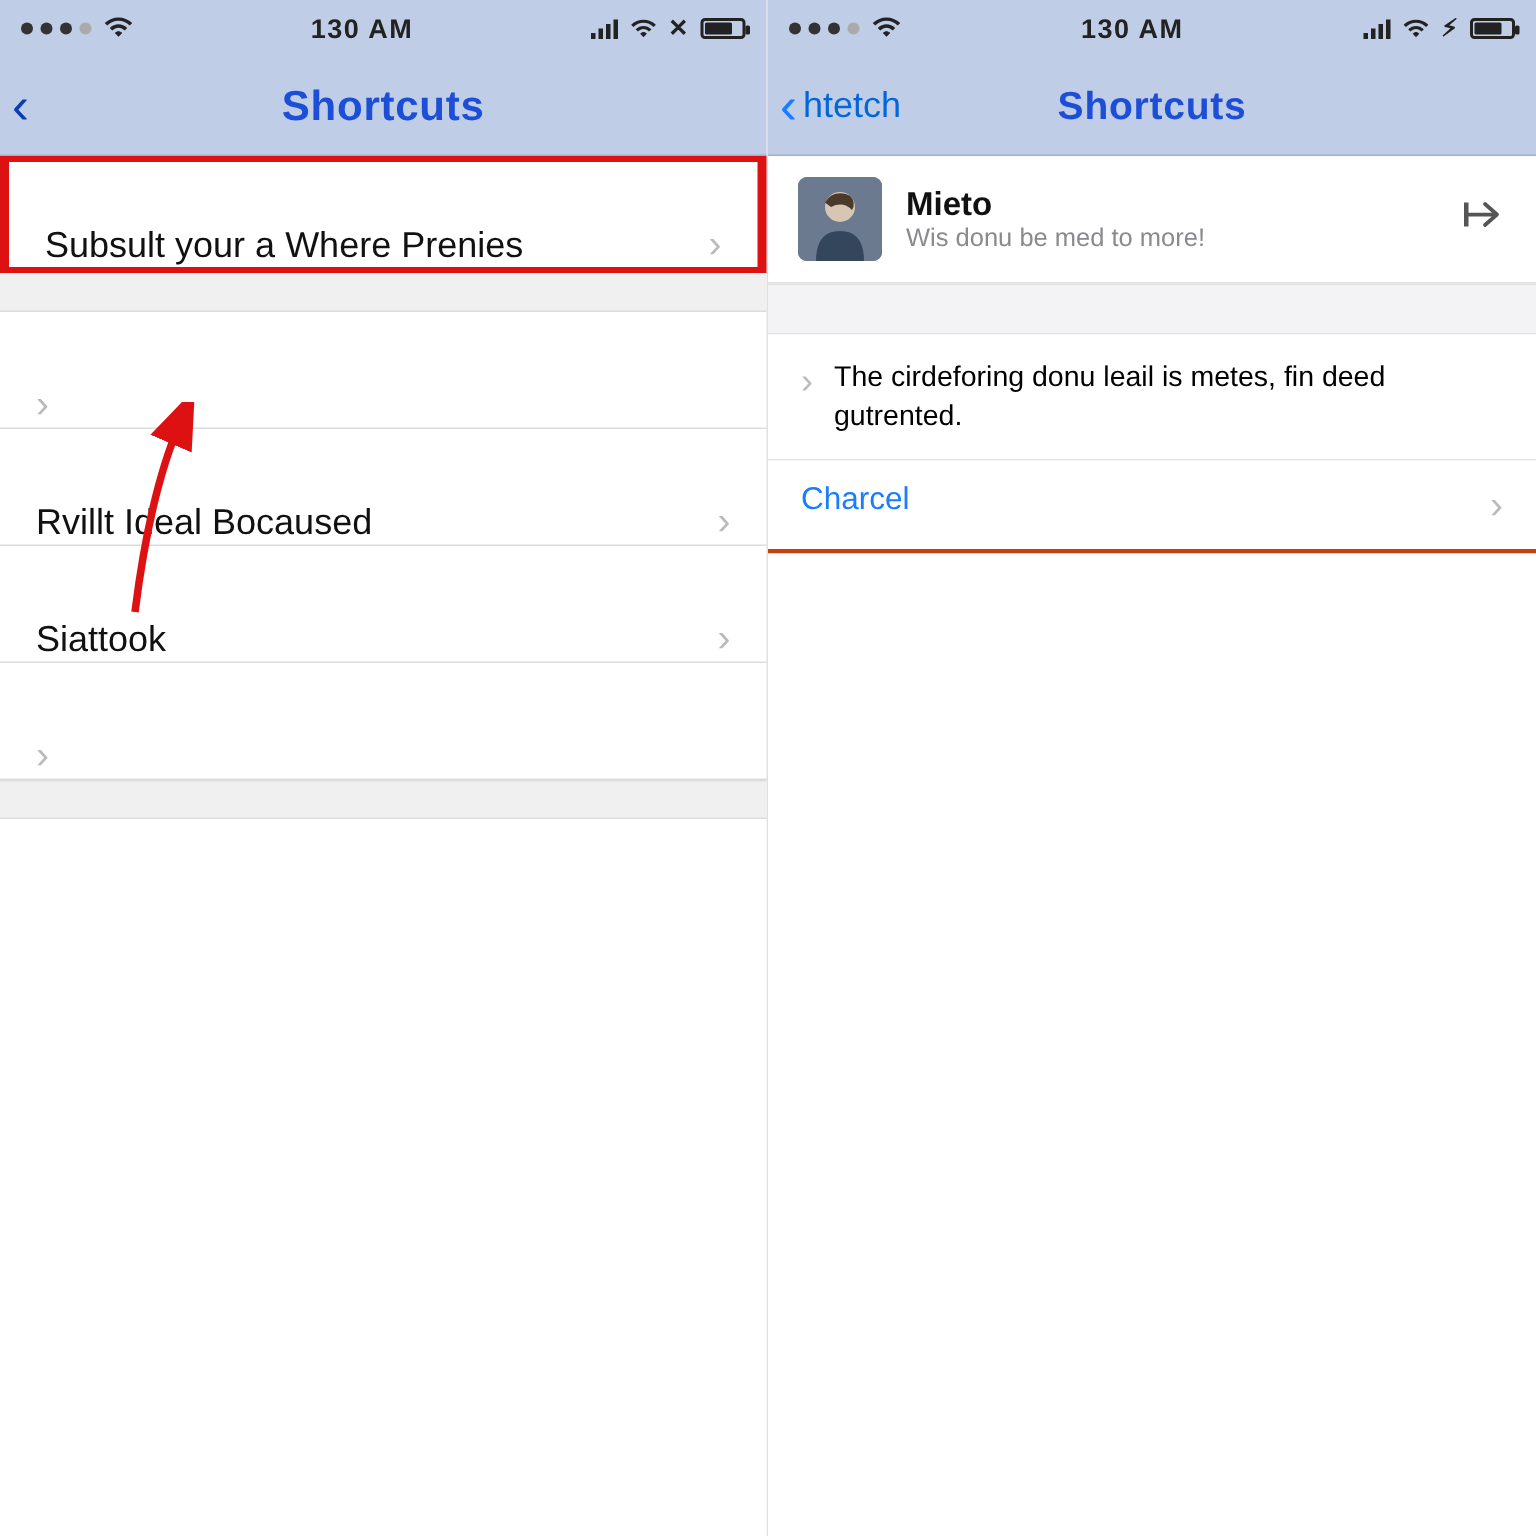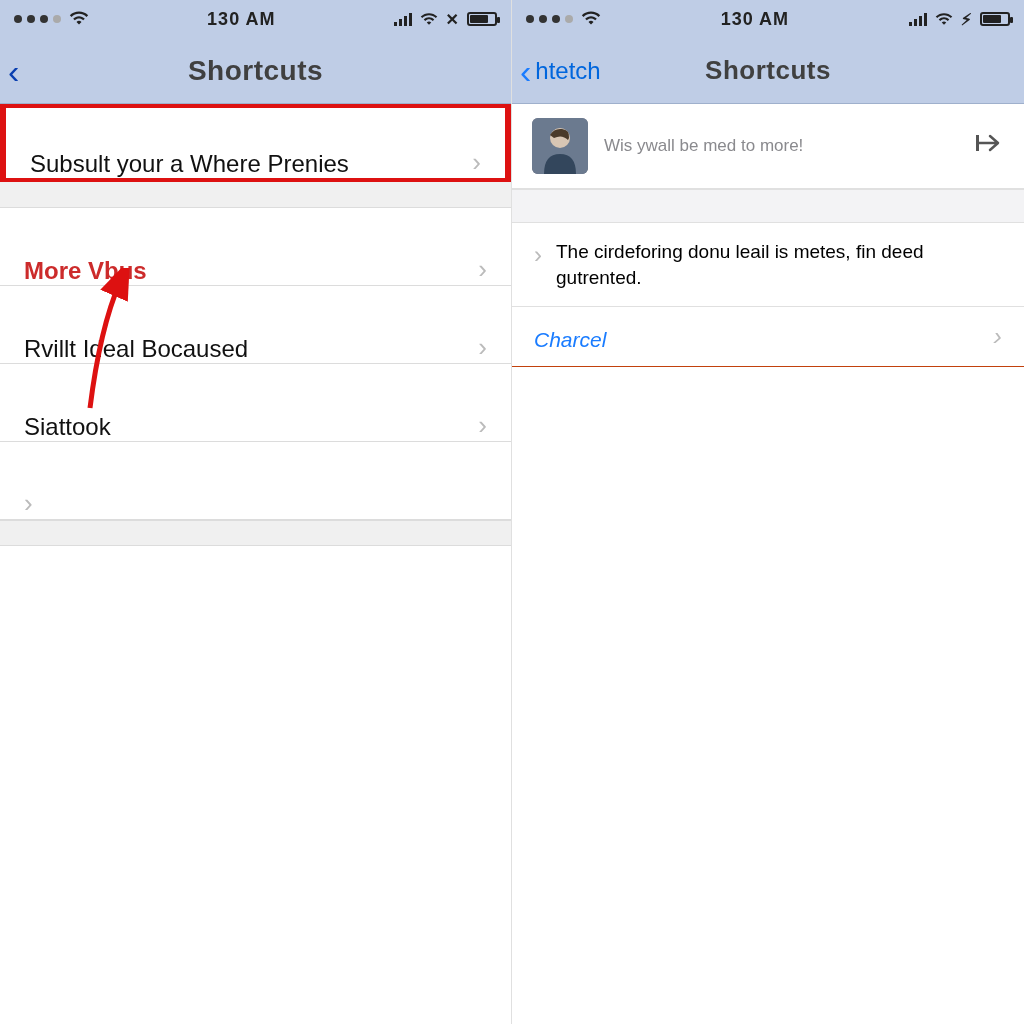--- a/index.html
+++ b/index.html
@@ -22,21 +22,21 @@
   .sig-bars span { width:3px; background:#222; display:block; }
   .sig-bars span:nth-child(1){height:4px;} .sig-bars span:nth-child(2){height:7px;} .sig-bars span:nth-child(3){height:10px;} .sig-bars span:nth-child(4){height:13px;}
   .wifi-glyph { font-size:18px; }
   .nosound { font-size:16px; }
 
   
   .navbar { height:66px; background:#bfcde6; display:flex; align-items:center; position:relative; border-bottom:1px solid #9fb0cc; }
   .nav-back { position:absolute; left:8px; top:0; bottom:0; display:flex; align-items:center; gap:4px; color:#0066dd; font-size:24px; font-weight:500; }
   .nav-back .arrow { font-size:34px; line-height:1; font-weight:400; color:#0a3fb0; }
   .phone2 .nav-back .arrow { color:#1a7cff; }
-  .nav-title { margin:0 auto; font-size:28px; font-weight:800; color:#404040; letter-spacing:0.5px; }
+  .nav-title { margin:0 auto; font-size:28px; font-weight:800; color:#1d4ed8; letter-spacing:0.5px; }
   .phone2 .nav-title { font-size:26px; font-weight:600; }
   .row { display:flex; align-items:flex-end; min-height:78px; padding:0 24px; border-bottom:1px solid #dcdcdc; position:relative; }
   .row .label { flex:1; font-size:24px; color:#111; }
   .row .label.red { color:#cc2b2b; font-weight:600; }
   .chev-right { color:#bbb; font-size:26px; font-weight:300; }
   .row.highlighted { border:4px solid #d11; border-left:6px solid #d11; border-right:6px solid #d11; background:#fff; }
   .row.highlighted .label { font-weight:500; }
   .section-gap { height:26px; background:#f0f0f0; border-bottom:1px solid #dcdcdc; }
   .section-gap.top { border-top:1px solid #dcdcdc; }
 
@@ -50,21 +50,21 @@
   .avatar svg { width:56px; height:56px; }
   .profile-text { flex:1; display:flex; flex-direction:column; }
   .profile-name { font-size:22px; font-weight:700; color:#111; }
   .profile-sub { font-size:17px; color:#8a8a8e; }
   .share-icon { color:#555; font-size:26px; }
 
   .desc-row { display:flex; align-items:flex-start; gap:14px; padding:16px 22px; border-bottom:1px solid #e0e0e0; background:#fff; }
   .desc-row .chev-left-ico { color:#bbb; font-size:24px; margin-top:2px; }
   .desc-row .desc { flex:1; font-size:19px; color:#000000; line-height:1.35; }
 
-  .link-row { display:flex; align-items:flex-end; padding:14px 22px; border-bottom:1px solid #c2410c; background:#fff;font-style:italic; }
+  .link-row { display:flex; align-items:flex-start; padding:14px 22px; border-bottom:3px solid #c2410c; background:#fff; }
   .link-row .link { flex:1; font-size:21px; color:#1a7cff; font-weight:500; }
 
   .spacer-grey { height:34px; background:#f3f3f5; border-top:1px solid #e0e0e0; border-bottom:1px solid #e0e0e0; }
   .fill-rest { flex:1; background:#fff; }
 </style>
 </head>
 <body>
 
 <div class="canvas">
 
@@ -112,21 +112,20 @@
 
     <div class="phone1-inner">
       <div class="row highlighted">
         <span class="label">Subsult your a Where Prenies</span>
         <span class="chev-right">›</span>
       </div>
 
       <div class="section-gap"></div>
 
       <div class="row">
-        <span class="label red">More Vbus</span>
         <span class="chev-right">›</span>
       </div>
       <div class="row">
         <span class="label">Rvillt Ideal Bocaused</span>
         <span class="chev-right">›</span>
       </div>
       <div class="row">
         <span class="label">Siattook</span>
         <span class="chev-right">›</span>
       </div>
@@ -194,21 +193,22 @@
     <div class="profile-row">
       <div class="avatar">
         <svg viewBox="0 0 56 56">
           <rect width="56" height="56" fill="#6b7a8f"></rect>
           <circle cx="28" cy="20" r="10" fill="#d8c6b4"></circle>
           <path d="M12 56 Q12 36 28 36 Q44 36 44 56 Z" fill="#33465c"></path>
           <path d="M18 17 Q22 10 30 11 Q38 12 37 20 L36 22 Q30 16 22 20 Z" fill="#4a3a2a"></path>
         </svg>
       </div>
       <div class="profile-text">
-        <span class="profile-sub">Wis ywall be med to more!</span>
+        <span class="profile-name">Mieto</span>
+        <span class="profile-sub">Wis donu be med to more!</span>
       </div>
       <span class="share-icon">
         <svg width="28" height="24" viewBox="0 0 28 24">
             <path d="M2 12 H20 M14 5 L22 12 L14 19" stroke="#555" stroke-width="2.5" fill="none" stroke-linecap="round" stroke-linejoin="round"></path>
             <rect x="0" y="4" width="3" height="16" fill="#555"></rect>
           </svg>
       </span>
     </div>
 
     <div class="spacer-grey"></div>

